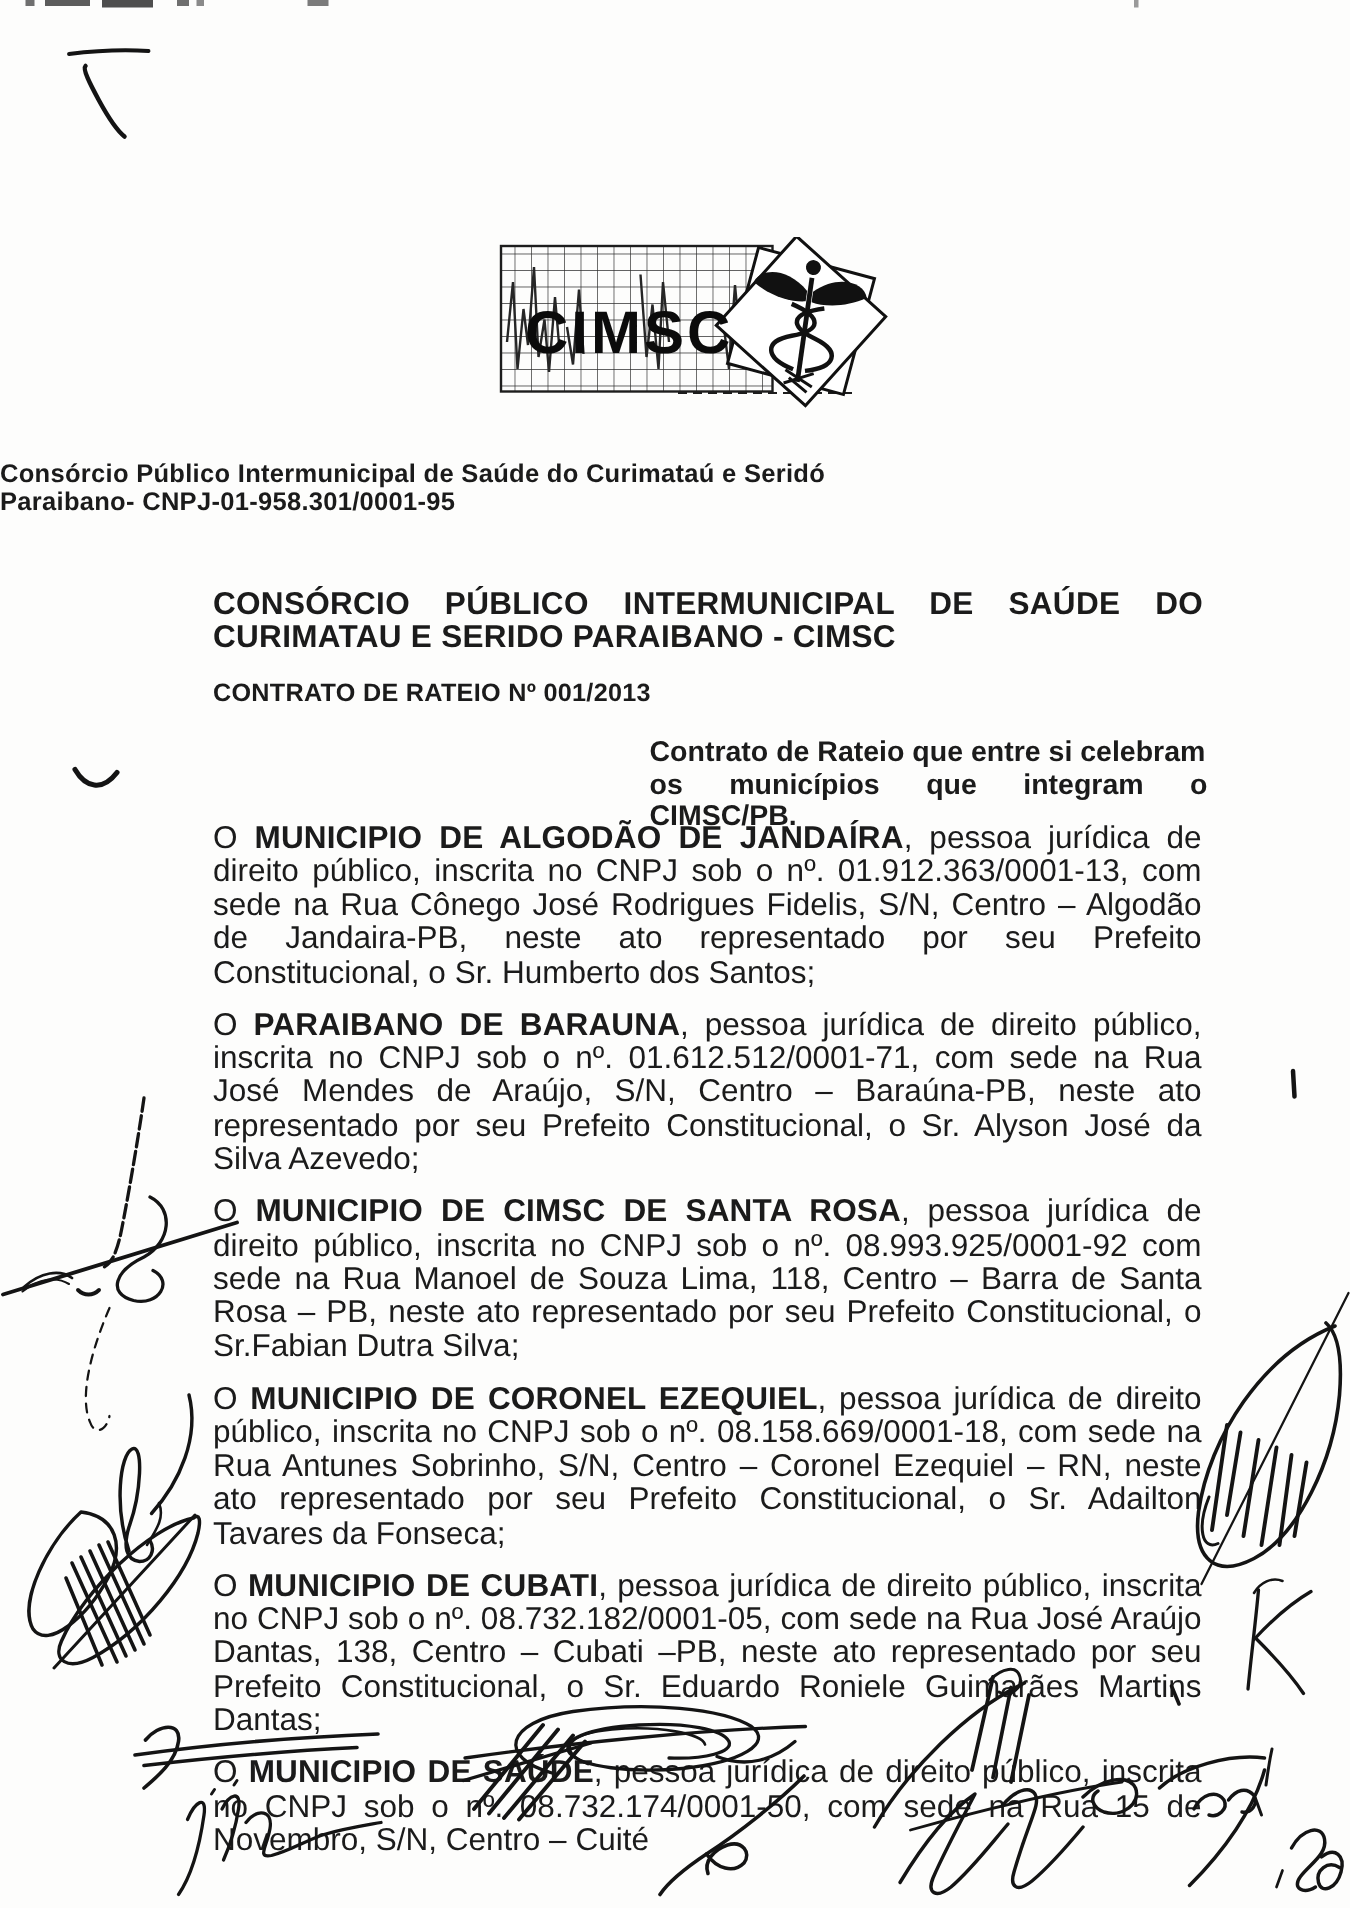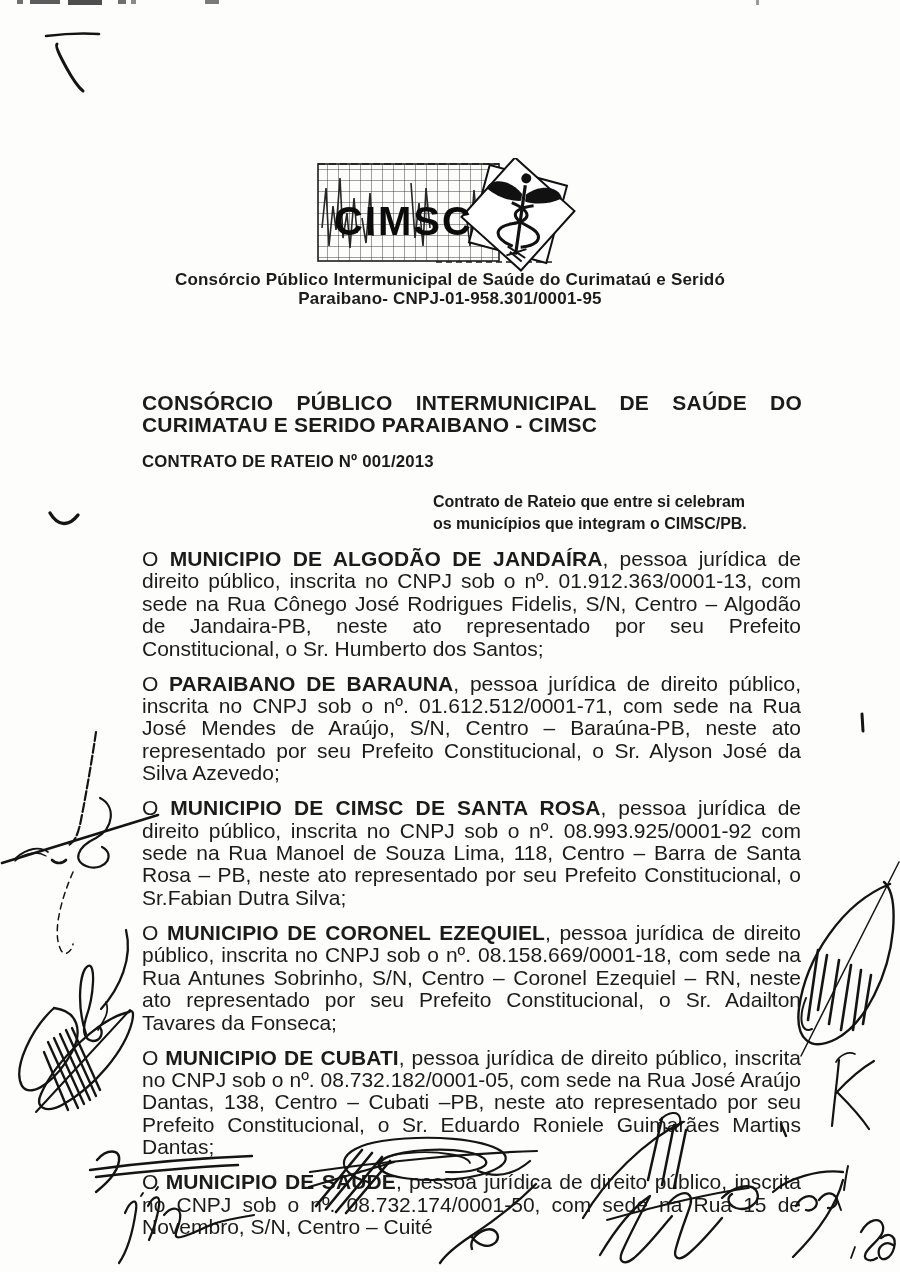--- a/index.html
+++ b/index.html
@@ -2,33 +2,33 @@
 <html><head>
 <meta charset="utf-8">
 <style>
   html,body{margin:0;padding:0;background:#d9d9d9;}
   .page{
     position:relative;width:900px;height:1272px;margin:0 auto;
     background:#fdfdfc;color:#1b1b1b;overflow:hidden;
     font-family:"Liberation Sans",sans-serif;
   }
   .abs{position:absolute;}
-  .center{left:0;right:0;text-align:center;}
+  .center{left:0;right:0;margin-top:36px;}
   .org-block{top:270px;font-size:17px;font-weight:bold;line-height:19px;letter-spacing:.2px;}
   .addr-block{top:316px;font-size:16.5px;font-weight:bold;line-height:19.5px;letter-spacing:.1px;}
   .email{text-decoration:underline;}
   .heading{left:142px;top:392px;width:660px;font-size:21px;font-weight:bold;
            line-height:21.5px;text-align:justify;letter-spacing:.2px;}
   .contract-no{left:142px;top:452px;font-size:16.8px;font-weight:bold;letter-spacing:.2px;}
-  .citation{left:433px;top:491px;width:372px;font-size:16px;font-weight:bold;
+  .citation{left:433px;top:491px;width:372px;font-size:19px;font-weight:bold;
             line-height:21.5px;text-align:justify;}
   .paras{left:142px;top:548px;width:659px;font-size:21px;line-height:22.4px;}
   .paras p{margin:0 0 12.6px 0;text-align:justify;}
   .paras b{letter-spacing:.1px;}
-  .logo{left:316px;top:158px;width:290px;height:118px;text-align:right;}
+  .logo{left:332px;top:158px;width:290px;height:118px;text-align:right;}
   svg.ink{left:0;top:0;pointer-events:none;}
   .ink path, .ink line{fill:none;stroke:#141414;stroke-linecap:round;stroke-linejoin:round;}
 </style>
 </head>
 <body>
 
 <div class="page">
 
   <svg class="abs" style="left:0;top:0" width="900" height="12">
     <rect x="17" y="0" width="6" height="4" fill="#6f6f6f"></rect>

